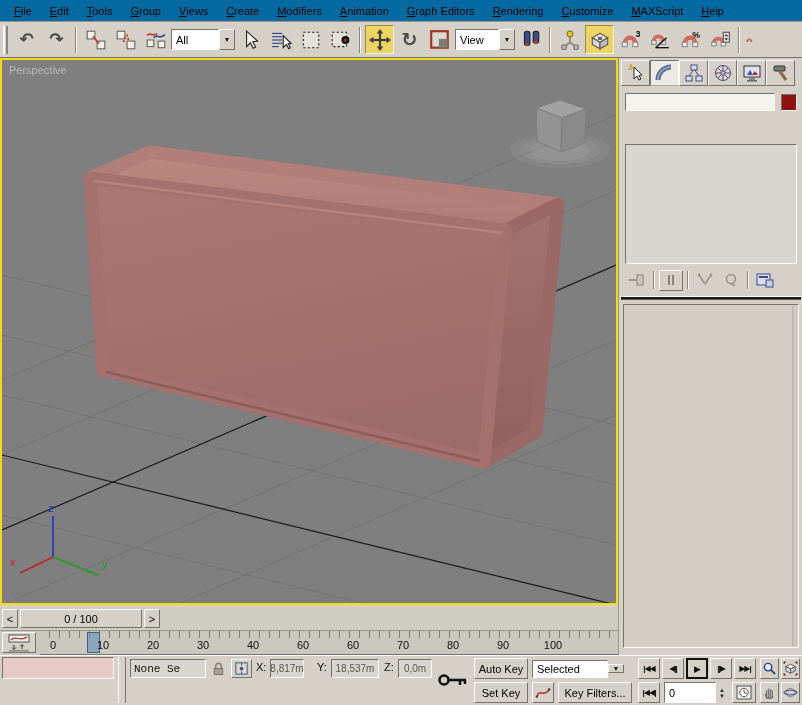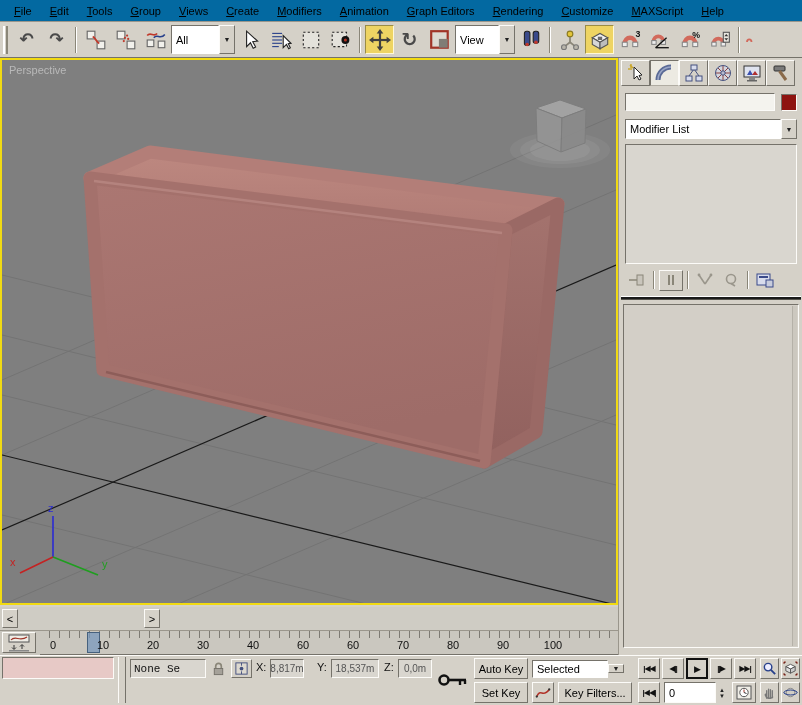--- a/index.html
+++ b/index.html
@@ -16,21 +16,21 @@
   .menu-item { display:inline-block; padding:2px 8px; cursor:default; }
   .menu-item::first-letter { text-decoration:underline; }
 
   
   .toolbar { position:absolute; left:0; top:22px; width:802px; height:36px; background:#d5d1c8; border-bottom:1px solid #75726a; display:flex; align-items:center; padding:0 2px; gap:1px; overflow:hidden; }
   .grip { width:5px; height:28px; border-left:2px solid #fff; border-right:2px solid #8a8678; margin:0 3px 0 1px; }
   .tsep { width:2px; height:26px; border-left:1px solid #8a8678; border-right:1px solid #fff; margin:0 3px; }
   .tbtn { width:29px; height:29px; display:flex; align-items:center; justify-content:center; background:#d5d1c8; border:1px solid #d5d1c8; }
   .tbtn.active { background:#eed463; border:1px solid; border-color:#9a8c46 #fff8d8 #fff8d8 #9a8c46; }
   .glyph { font-size:17px; font-weight:bold; color:#4a4a4a; line-height:1; }
-  .combo { height:29px; display:flex; align-items:stretch; }
+  .combo { height:21px; display:flex; align-items:stretch; }
   .combo .cval { background:#fff; border:1px solid; border-color:#75726a #fff #fff #75726a; padding:2px 4px; display:flex; align-items:center; }
   .combo .cbtn { width:16px; background:#d5d1c8; border:1px solid; border-color:#fcfbf8 #75726a #75726a #fcfbf8; display:flex; align-items:center; justify-content:center; font-size:7px; color:#222; }
 
   
   .viewport { position:absolute; left:0; top:58px; width:618px; height:547px; border:2px solid #f1da12; background:#7f7f7f; }
   .vp-label { position:absolute; left:7px; top:4px; color:#b9b9b9; font-size:11px; }
   .vp-svg { position:absolute; left:0; top:0; }
 
   
   .cmdpanel { position:absolute; left:618px; top:58px; width:184px; height:597px; background:#d5d1c8; border-left:1px solid #9a968c; }
@@ -379,24 +379,20 @@
             <line x1="8.5" y1="8" x2="15" y2="17" stroke="#8a6a4a" stroke-width="3"></line>
           </svg>
       </div>
     </div>
 
     <div class="name-row">
       <input class="name-input" type="text" value="" style="">
       <div class="swatch" style="background:#8e1310"></div>
     </div>
 
-    <div class="modlist combo" style="height:20px">
-      <span class="cval" style="flex:1">Modifier List</span>
-      <span class="cbtn">▼</span>
-    </div>
 
     <div class="stackbox"></div>
 
     <div class="stackbtns">
       <div class="sbtn">
         <svg width="18" height="16" viewBox="0 0 18 16">
             <line x1="1" y1="8" x2="9" y2="8" stroke="#8a8678" stroke-width="1.5"></line>
             <rect x="9" y="3" width="6" height="10" fill="#c9c5bc" stroke="#8a8678"></rect>
           </svg>
       </div>
@@ -435,20 +431,21 @@
     </div>
 
     <div class="panel-sep"></div>
     <div class="rollout">
       <div class="scrollstrip"></div>
     </div>
   </div>
 
   <div class="sliderrow">
     <div class="srow-btn" style="left:2px; width:16px;">&lt;</div>
+    <div class="srow-btn" style="left:20px; width:122px;">0 / 100</div>
     <div class="srow-btn" style="left:144px; width:16px;">&gt;</div>
   </div>
 
   <div class="rulerrow">
     <div class="srow-btn" style="left:2px; top:1px; width:34px; height:21px;">
       <svg width="22" height="18" viewBox="0 0 22 18">
           <rect x="1" y="1" width="20" height="7" fill="#efede6" stroke="#555"></rect>
           <path d="M3,6 C7,1 12,8 19,3" stroke="#a03428" fill="none" stroke-width="1.2"></path>
           <path d="M6,11 L6,15 M4,13.5 L6,15.5 L8,13.5" stroke="#333" fill="none"></path>
           <path d="M14,15 L14,11 M12,12.5 L14,10.5 L16,12.5" stroke="#333" fill="none"></path>

